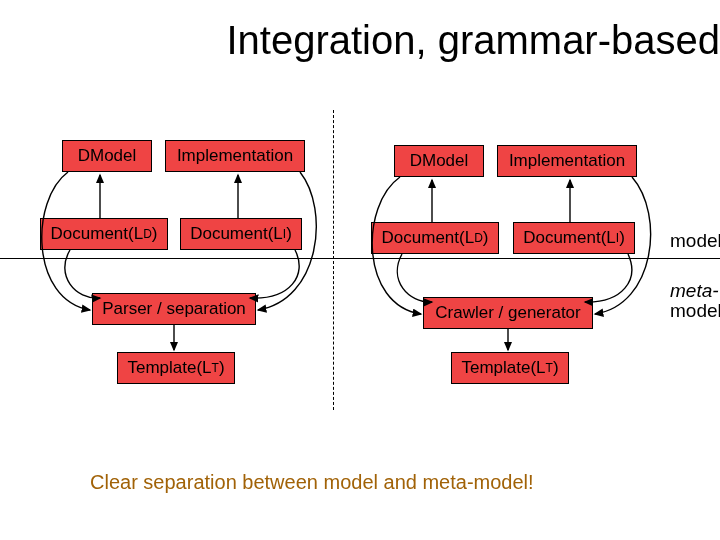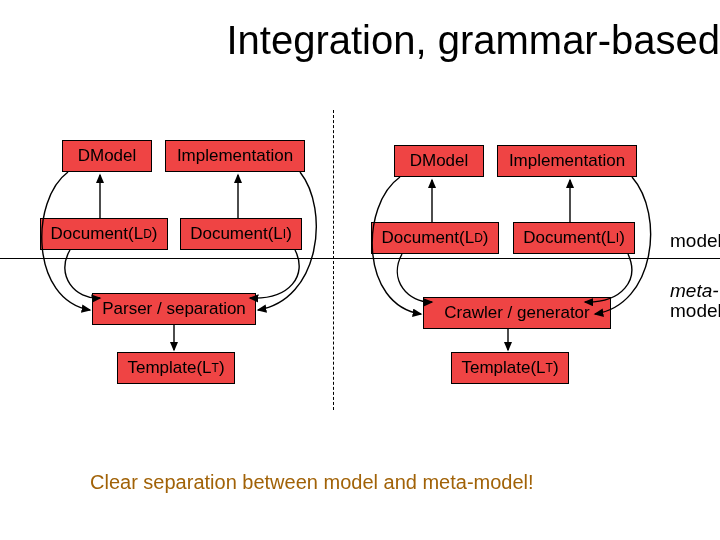--- a/index.html
+++ b/index.html
@@ -108,21 +108,21 @@
 <div class="box" style="left:371px; top:222px; width:128px; height:32px;">
   <span>Document(L</span>
     <span class="sub">D</span>
     <span>)</span>
 </div>
 <div class="box" style="left:513px; top:222px; width:122px; height:32px;">
   <span>Document(L</span>
     <span class="sub">I</span>
     <span>)</span>
 </div>
-<div class="box" style="left:423px; top:297px; width:188px; height:32px;">
+<div class="box" style="left:423px; top:297px; width:170px; height:32px;">
   <span>Crawler / generator</span>
 </div>
 <div class="box" style="left:451px; top:352px; width:118px; height:32px;">
   <span>Template(L</span>
     <span class="sub">T</span>
     <span>)</span>
 </div>
 
 <div class="label" style="left:670px; top:230px;">model</div>
 <div class="label" style="left:670px; top:280px;font-style:italic;">meta-</div>

